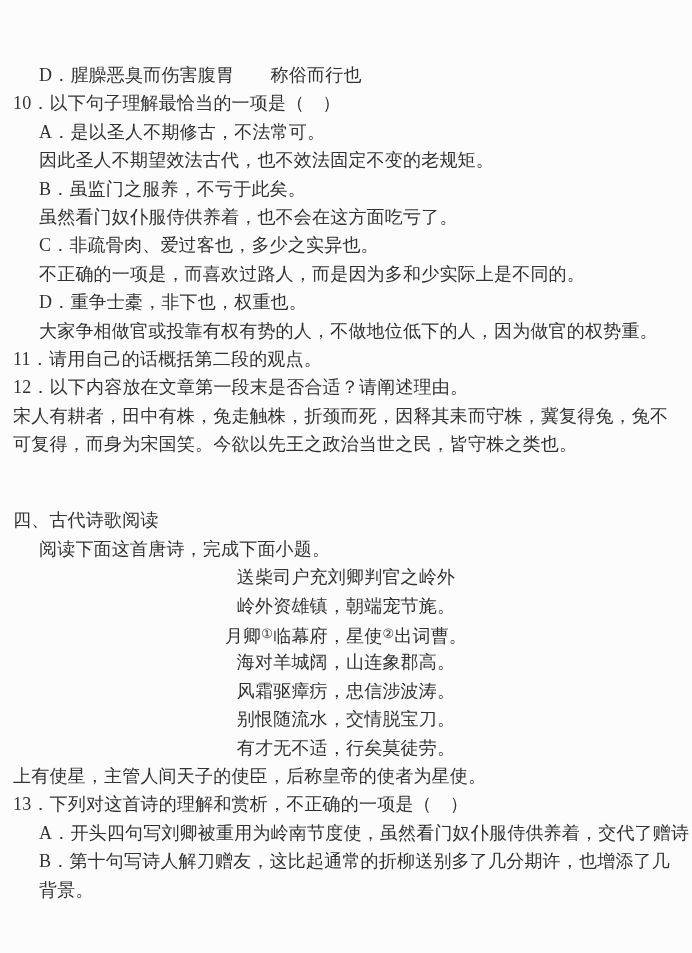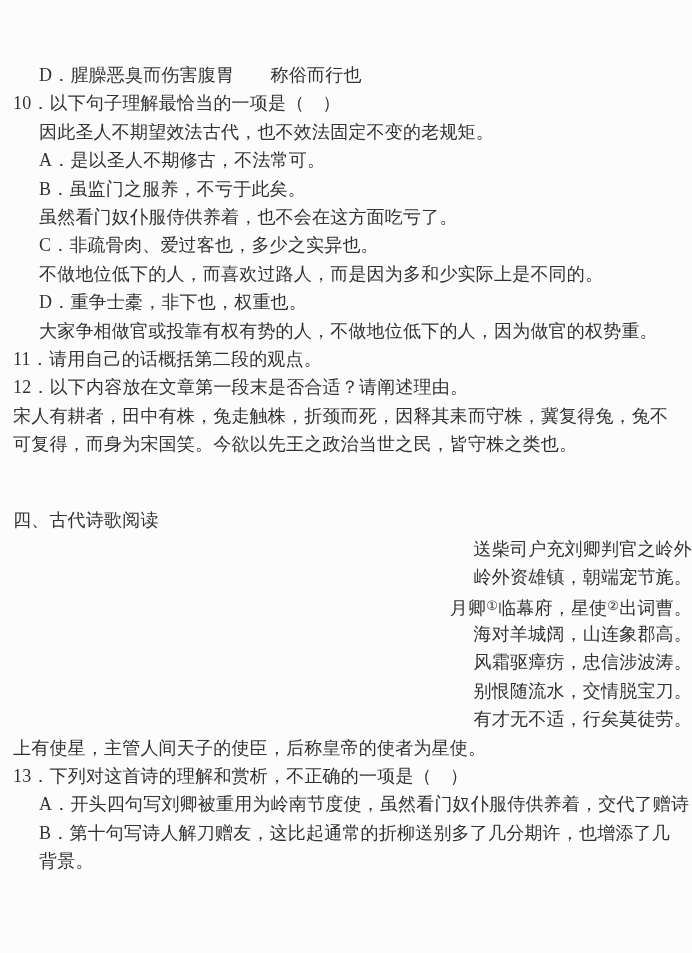--- a/index.html
+++ b/index.html
@@ -27,56 +27,57 @@
     line-height: 28.4px;
     padding-left: 13px;
     white-space: nowrap;
     letter-spacing: 0.2px;
   }
   .line.indent {
     padding-left: 39px;
   }
   .line.center {
     padding-left: 0;
-    text-align: right;
+    text-align: center;
   }
   .spacer {
     height: 48px;
   }
   .ref {
     font-size: 13px;
     vertical-align: 4px;
   }
 </style>
 </head>
 <body>
 
 <div class="page">
 
   <div class="line indent">D．腥臊恶臭而伤害腹胃　　称俗而行也</div>
 
   <div class="line">10．以下句子理解最恰当的一项是（　）</div>
+  <div class="line indent">A．是以圣人不期修古，不法常可。</div>
   <div class="line indent">因此圣人不期望效法古代，也不效法固定不变的老规矩。</div>
-  <div class="line indent">A．是以圣人不期修古，不法常可。</div>
   <div class="line indent">B．虽监门之服养，不亏于此矣。</div>
   <div class="line indent">虽然看门奴仆服侍供养着，也不会在这方面吃亏了。</div>
   <div class="line indent">C．非疏骨肉、爱过客也，多少之实异也。</div>
-  <div class="line indent">不做地位低下的人，而喜欢过路人，而是因为多和少实际上是不同的。</div>
+  <div class="line indent">不正确的一项是，而喜欢过路人，而是因为多和少实际上是不同的。</div>
   <div class="line indent">D．重争士橐，非下也，权重也。</div>
   <div class="line indent">大家争相做官或投靠有权有势的人，不做地位低下的人，因为做官的权势重。</div>
 
   <div class="line">11．请用自己的话概括第二段的观点。</div>
 
   <div class="line">12．以下内容放在文章第一段末是否合适？请阐述理由。</div>
   <div class="line">宋人有耕者，田中有株，兔走触株，折颈而死，因释其耒而守株，冀复得兔，兔不</div>
   <div class="line">可复得，而身为宋国笑。今欲以先王之政治当世之民，皆守株之类也。</div>
 
   <div class="spacer"></div>
 
   <div class="line">四、古代诗歌阅读</div>
+  <div class="line indent">阅读下面这首唐诗，完成下面小题。</div>
 
   <div class="line center">送柴司户充刘卿判官之岭外</div>
   <div class="line center">岭外资雄镇，朝端宠节旄。</div>
   <div class="line center">
     <span>月卿</span><span class="ref">①</span><span>临幕府，星使</span><span class="ref">②</span><span>出词曹。</span>
   </div>
   <div class="line center">海对羊城阔，山连象郡高。</div>
   <div class="line center">风霜驱瘴疠，忠信涉波涛。</div>
   <div class="line center">别恨随流水，交情脱宝刀。</div>
   <div class="line center">有才无不适，行矣莫徒劳。</div>

